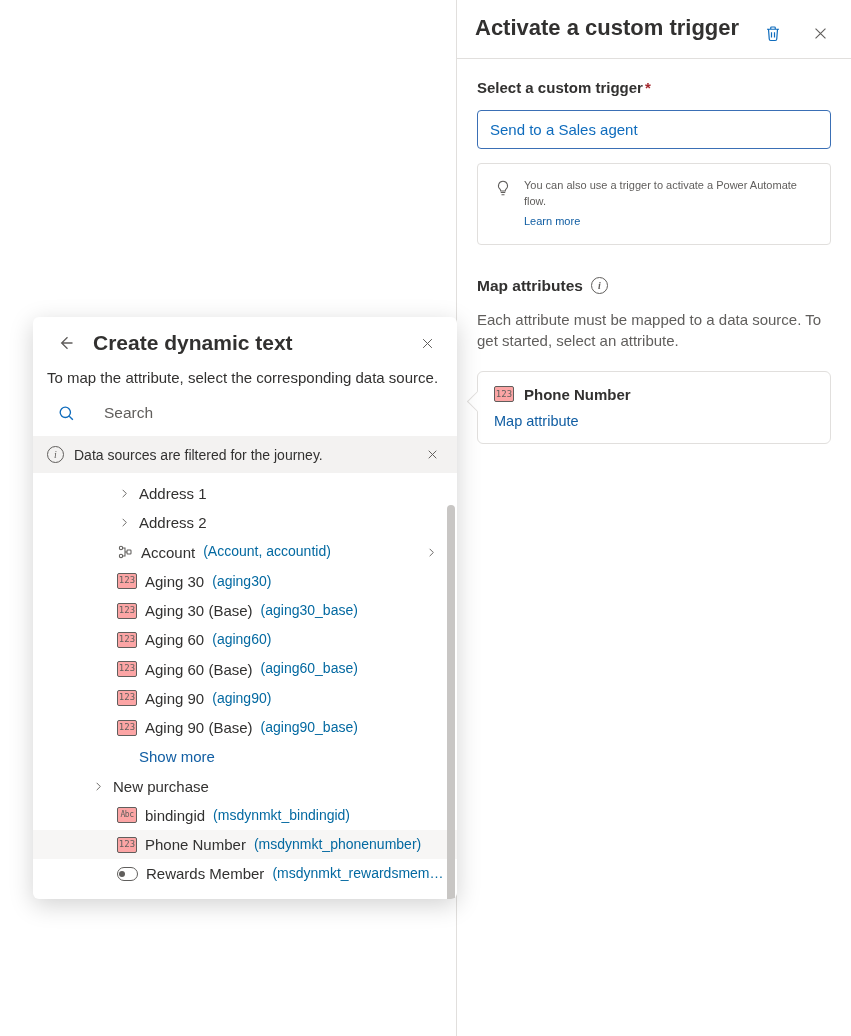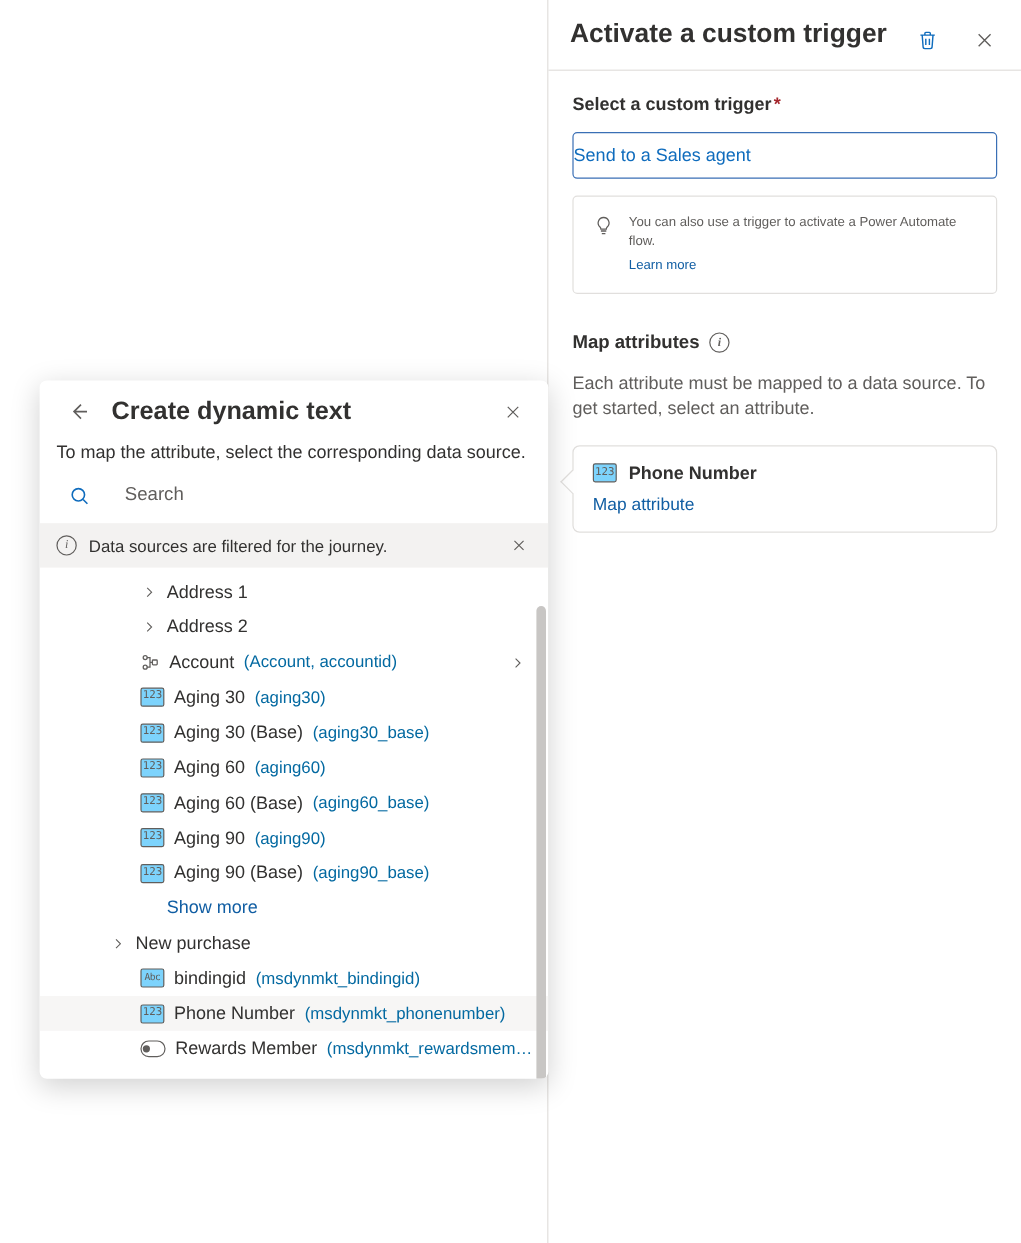--- a/index.html
+++ b/index.html
@@ -31,21 +31,21 @@
   }
   .rp-title { font-size:22px; font-weight:600; line-height:1.3; flex:1; padding-right:10px; }
   .rp-header-actions { display:flex; gap:22px; align-items:center; padding-top:6px; }
   .icon-btn { background:none; border:none; padding:4px; cursor:pointer; color:var(--icon); display:flex; }
   .icon-btn.blue { color:#0f6cbd; }
 
   .rp-body { padding:20px; display:flex; flex-direction:column; gap:14px; }
   .field-label { font-size:15px; font-weight:700; }
   .field-label .req { color:var(--required); margin-left:2px; }
   .select-box {
-    border:1px solid #3a6fb5; border-radius:4px; padding:10px 0; font-size:15px;
+    border:1px solid #3a6fb5; border-radius:4px; padding:10px 12px; font-size:15px;
     color:var(--link); background:#fff; cursor:text;
   }
   .tip-box {
     border:1px solid var(--border); border-radius:4px; padding:14px 16px;
     display:flex; gap:12px; font-size:11px; color:var(--text-secondary);
     line-height:1.45;
   }
   .tip-box .bulb { color:#605e5c; flex-shrink:0; margin-top:1px; }
   .tip-box a { color:var(--link2); text-decoration:none; display:inline-block; margin-top:4px; }
 
@@ -92,21 +92,21 @@
   .tree-item { display:flex; align-items:center; gap:8px; padding:3px 12px 3px 0; font-size:15px;
     line-height:1.55; cursor:pointer; }
   .tree-item.selected { background:#f7f6f5; }
   .indent1 { padding-left:84px; }
   .indent0 { padding-left:58px; }
   .indent0b { padding-left:84px; }
   .indentA { padding-left:106px; }
   .chev { color:#605e5c; display:inline-flex; width:14px; justify-content:center; }
   .tic { display:inline-flex; align-items:center; justify-content:center;
     width:18px; height:14px; font-size:9px; border:1px solid #605e5c; border-radius:2px;
-    color:#605e5c; font-family:monospace; background:#7dd3fc; flex-shrink:0;
+    color:#605e5c; font-family:monospace; background:#fca5a5; flex-shrink:0;
   }
   .tic.abc { font-size:8px; letter-spacing:-0.5px; }
   .slug { color:#0369a1; font-size:14px; }
   .show-more { color:var(--link2); }
   .tree .fake-thumb {
     position:absolute; right:2px; top:32px; width:8px; height:412px;
     background:#c8c6c4; border-radius:4px;
   }
 
   svg { display:block; }

